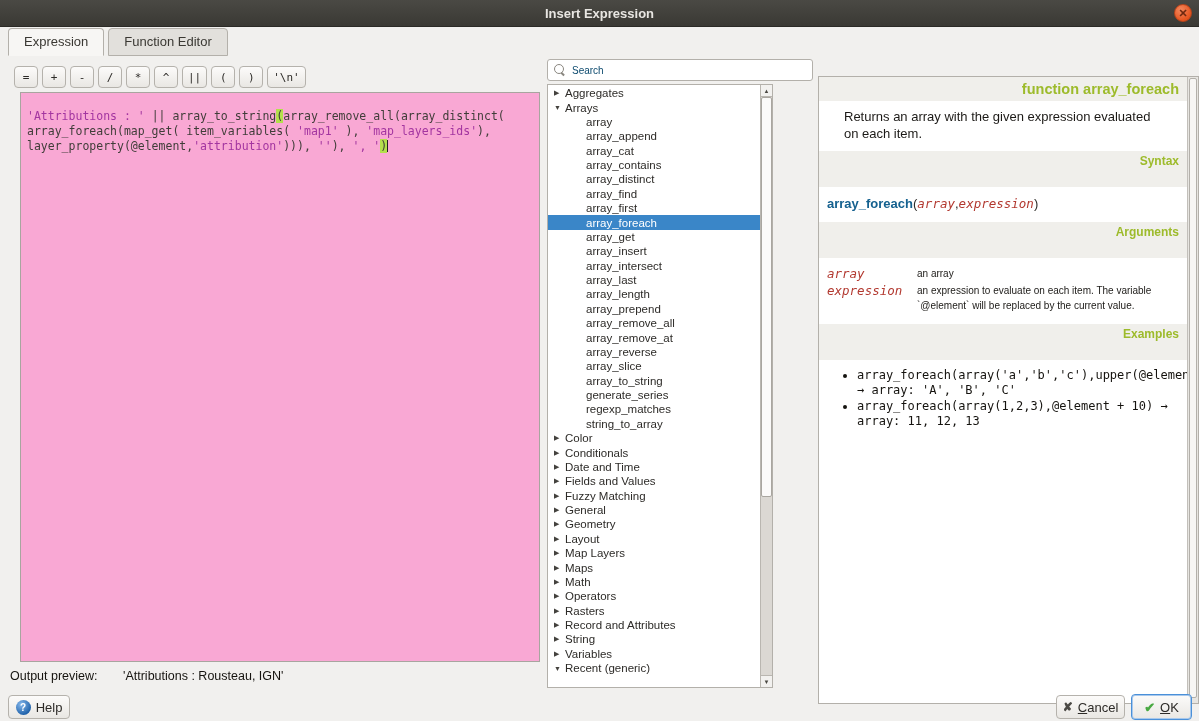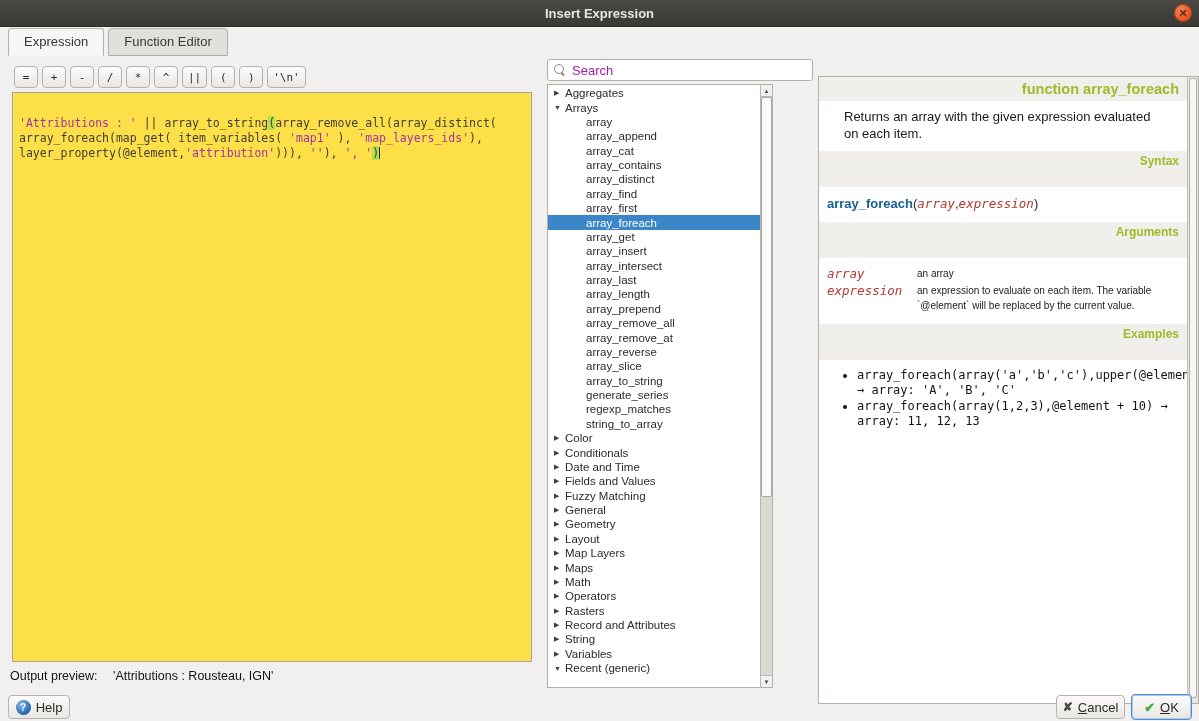--- a/index.html
+++ b/index.html
@@ -36,43 +36,43 @@
   
   .op-row { position:absolute; top:66px; left:14px; display:flex; gap:4px; }
   .op-btn {
     min-width:24px; height:22px; padding:0 5px;
     background:linear-gradient(#fcfbfa,#e9e7e3);
     border:1px solid #b5b2ac; border-radius:4px;
     font-family:"DejaVu Sans Mono", monospace; font-size:11px; color:#2d2b28;
   }
   
   .editor {
-    position:absolute; left:12px; top:92px; width:520px; height:570px;
-    background:#fde047; border:1px solid #a8a59f;
-    padding:23px 6px; font-family:"DejaVu Sans Mono", monospace;
+    position:absolute; left:20px; top:92px; width:520px; height:570px;
+    background:#f9a8d4; border:1px solid #a8a59f;
+    padding:16px 6px; font-family:"DejaVu Sans Mono", monospace;
     font-size:11.5px; line-height:15px; color:#403d39; white-space:pre-wrap;
   }
   .tok-str { color:#a335a0; }
   .tok-code { color:#403d39; }
   .tok-hl { background:#b3e04c; color:#403d39; }
   .caret { display:inline-block; width:1px; height:12px; background:#222; vertical-align:-2px; }
   .output-preview { position:absolute; left:10px; top:669px; font-size:12.5px; color:#15130f; }
-  .output-preview .val { margin-left:12px; }
+  .output-preview .val { margin-left:22px; }
   
   .searchbox {
     position:absolute; left:547px; top:59px; width:266px; height:22px;
     background:#fff; border:1px solid #b3b0aa; border-radius:3px;
     display:flex; align-items:center; padding:0 6px;
   }
   .mag { position:relative; width:12px; height:12px; margin-right:6px; flex:none; }
   .mag::before { content:""; position:absolute; left:0; top:0; width:8px; height:8px;
     border:1.5px solid #8a8780; border-radius:50%; }
   .mag::after { content:""; position:absolute; left:8px; top:8px; width:4px; height:1.5px;
     background:#8a8780; transform:rotate(45deg); transform-origin:0 0; }
-  .searchbox .ph { color:#a21caf; font-size:13px;text-align:center; }
+  .searchbox .ph { color:#0c4a6e; font-size:10px;text-align:center; }
   
   .tree {
     position:absolute; left:547px; top:84px; width:226px; height:604px;
     background:#fff; border:1px solid #b3b0aa; overflow:hidden;
   }
   .tree-inner { position:absolute; left:0; top:1px; right:12px; }
   .tree-row { height:14.38px; display:flex; align-items:center; font-size:11.5px; color:#2d2b28; }
   .tree-row .tree-arrow { width:11px; margin-left:6px; font-size:7px; color:#44423e; flex:none; }
   .tree-row.fn { padding-left:38px; }
   .tree-row.selected { background:#3a86c8; color:#fff; }

